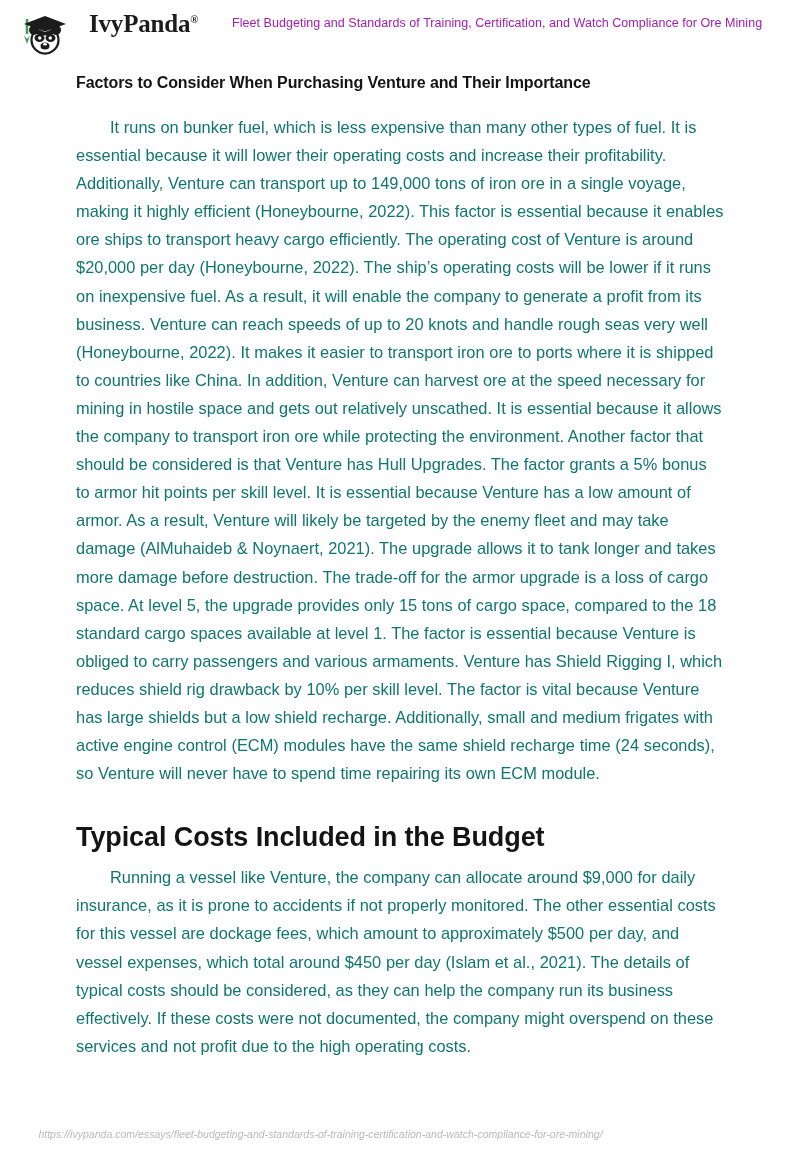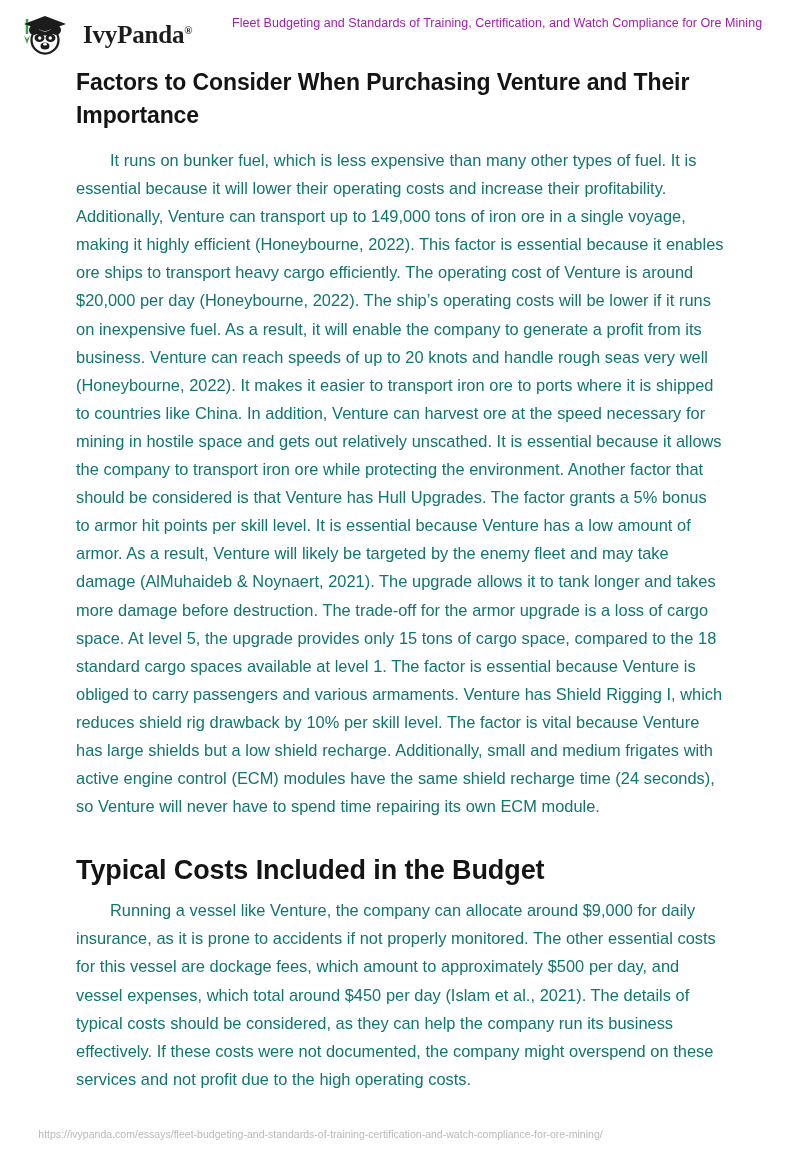--- a/index.html
+++ b/index.html
@@ -19,25 +19,25 @@
   
   .page-header {
     position: relative;
     height: 62px;
     display: flex;
     align-items: flex-start;
     box-sizing: border-box;
   }
   .brand {
     display: flex;
-    align-items: center;
+    align-items: flex-start;
     position: absolute;
     left: 17px;
     top: 11px;
-    gap: 14px;
+    gap: 20px;
   }
   .brand-mark {
     width: 52px;
     height: 46px;
     display: block;
   }
   .brand-word {
     font-family: "Liberation Serif", "DejaVu Serif", serif;
     font-weight: bold;
     font-size: 25px;
@@ -70,21 +70,21 @@
     position: absolute;
     left: 76px;
     top: 66px;
     width: 648px;
   }
 
   h2.section-heading {
     font-family: "Liberation Sans Narrow", "Liberation Sans", "DejaVu Sans Condensed", sans-serif;
     font-stretch: condensed;
     font-weight: bold;
-    font-size: 23px;
+    font-size: 16px;
     line-height: 33px;
     color: #141414;
     margin: 0 0 14px 0;
     letter-spacing: -0.1px;
     width: 620px;
   }
   h2.section-heading.second {
     font-size: 27px;
     line-height: 35px;
     margin-top: 33px;
@@ -104,20 +104,21 @@
     word-spacing: 0.1px;
   }
 
   
   .page-footer {
     position: absolute;
     left: 0;
     bottom: 18px;
     width: 641px;
     text-align: center;
+    font-style: italic;
   }
   .footer-url {
     font-size: 10.5px;
     color: #b9b9b9;
     letter-spacing: 0.02px;
     font-family: "Liberation Sans Narrow", "Liberation Sans", sans-serif;
     font-stretch: condensed;
     text-decoration: none;
   }
 </style>

